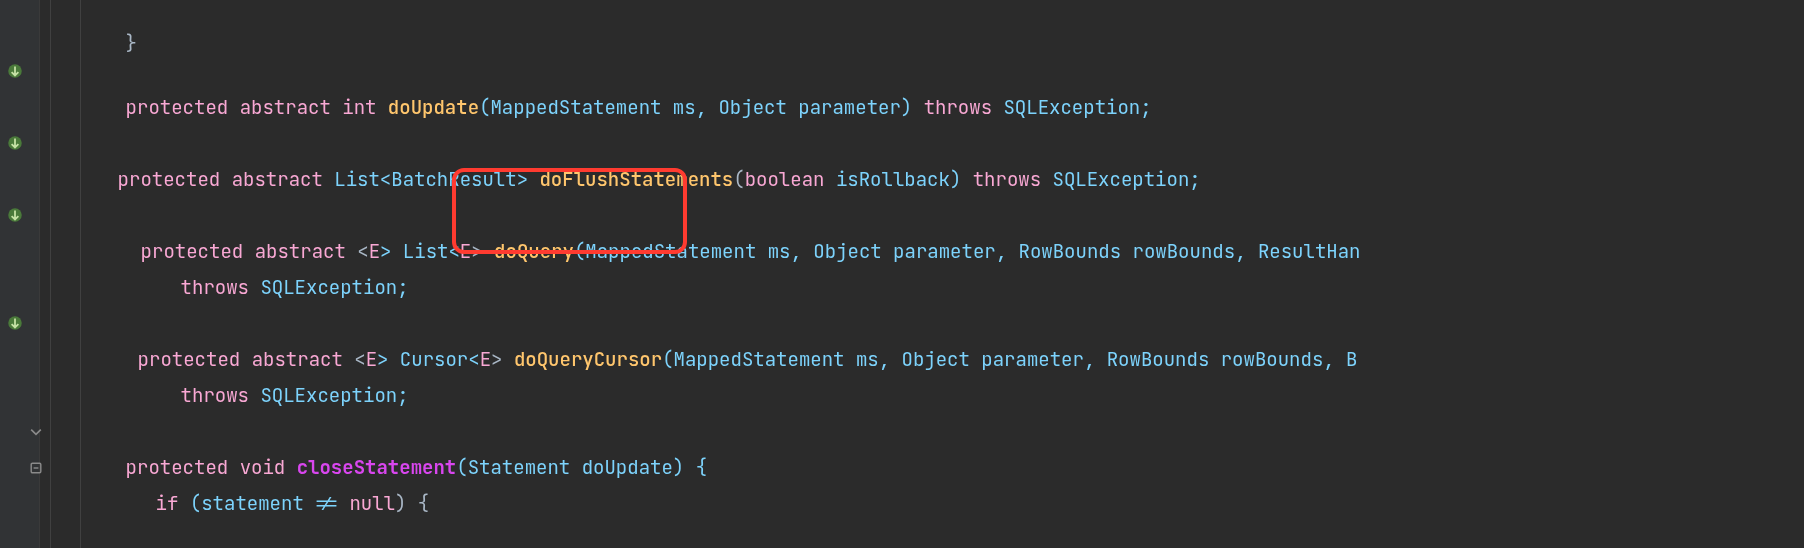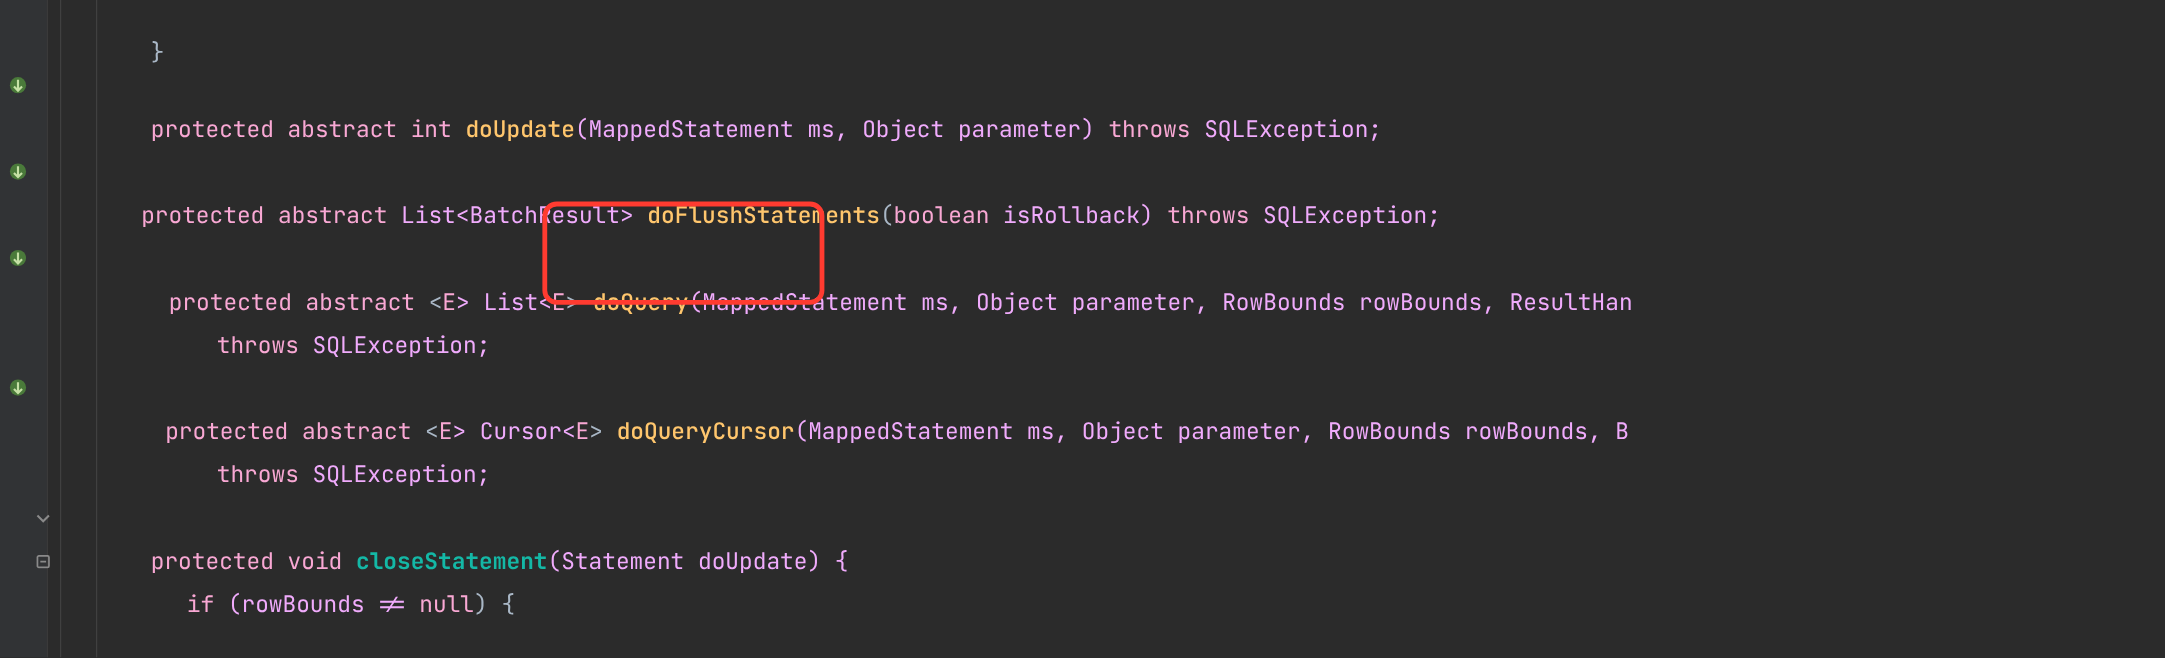--- a/index.html
+++ b/index.html
@@ -46,22 +46,22 @@
     position: absolute;
     left: 0;
     white-space: pre;
     line-height: 36px;
     height: 36px;
   }
   .tok { white-space: pre; }
   .kw    { color: #f9a8d4; }
   .name  { color: #ffc66d; font-weight: 500; text-align: right; }
   .punct { color: #a9b7c6; }
-  .ident { color: #f0abfc; }
-  .bold-name { color: #14b8a6; font-weight: 600; }
+  .ident { color: #7dd3fc; }
+  .bold-name { color: #d946ef; font-weight: 600; }
   .highlight-box {
     position: absolute;
     border: 4px solid #ff3b30;
     border-radius: 12px;
     background: transparent;
     pointer-events: none;
   }
   .fold-icon {
     position: absolute;
     left: 30px;
@@ -130,17 +130,17 @@
 
   <div class="line" style="top:342px;left:95px">
     <span class="tok kw">throws</span><span class="tok"> </span><span class="tok ident">SQLException;</span>
   </div>
 
   <div class="line" style="top:414px;left:40px">
     <span class="tok kw">protected</span><span class="tok"> </span><span class="tok kw">void</span><span class="tok"> </span><span class="tok bold-name">closeStatement</span><span class="tok ident">(Statement doUpdate) {</span>
   </div>
 
   <div class="line" style="top:450px;left:70px">
-    <span class="tok kw">if</span><span class="tok ident"> (rowBounds != </span><span class="tok kw">null</span><span class="tok punct">) {</span>
+    <span class="tok kw">if</span><span class="tok ident"> (statement != </span><span class="tok kw">null</span><span class="tok punct">) {</span>
   </div>
 
   <div class="highlight-box" style="left:412px; top:168px; width:235px; height:86px;"></div>
 </div>
 
 </body></html>

